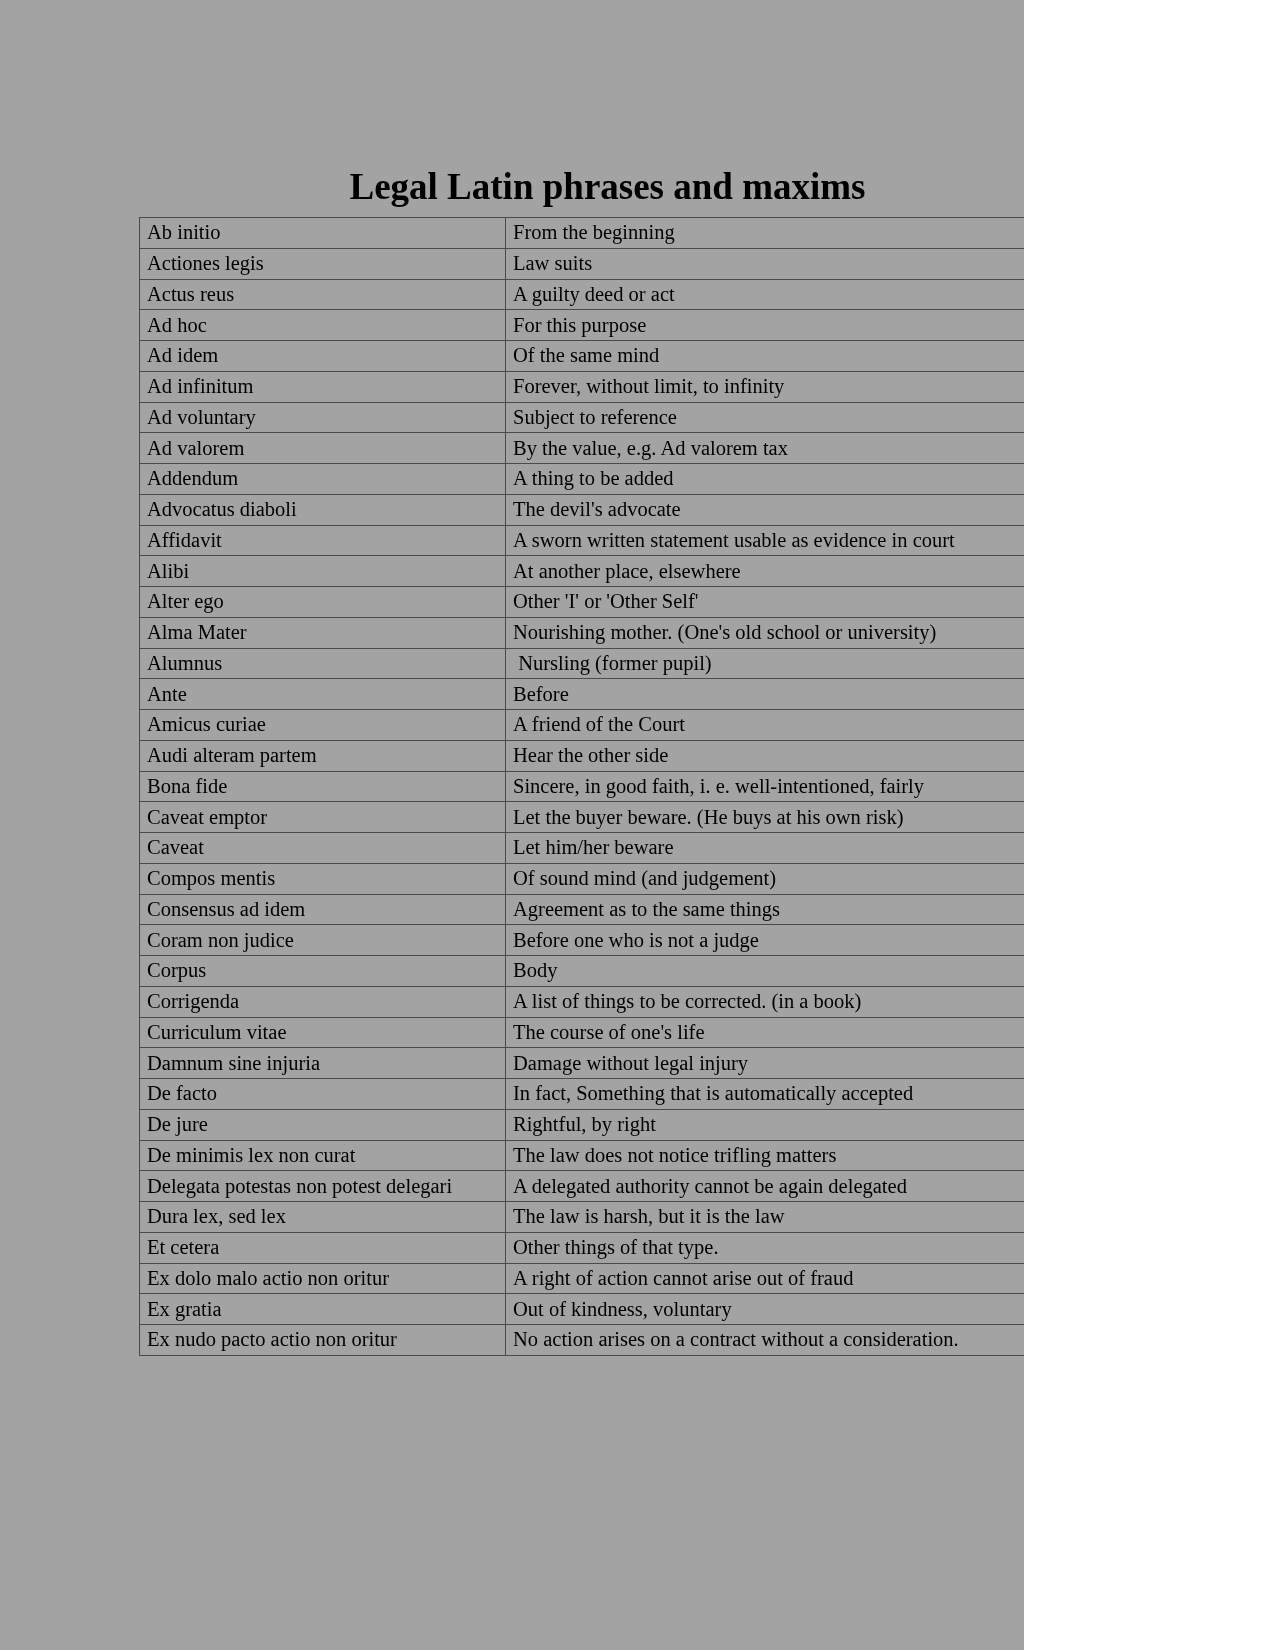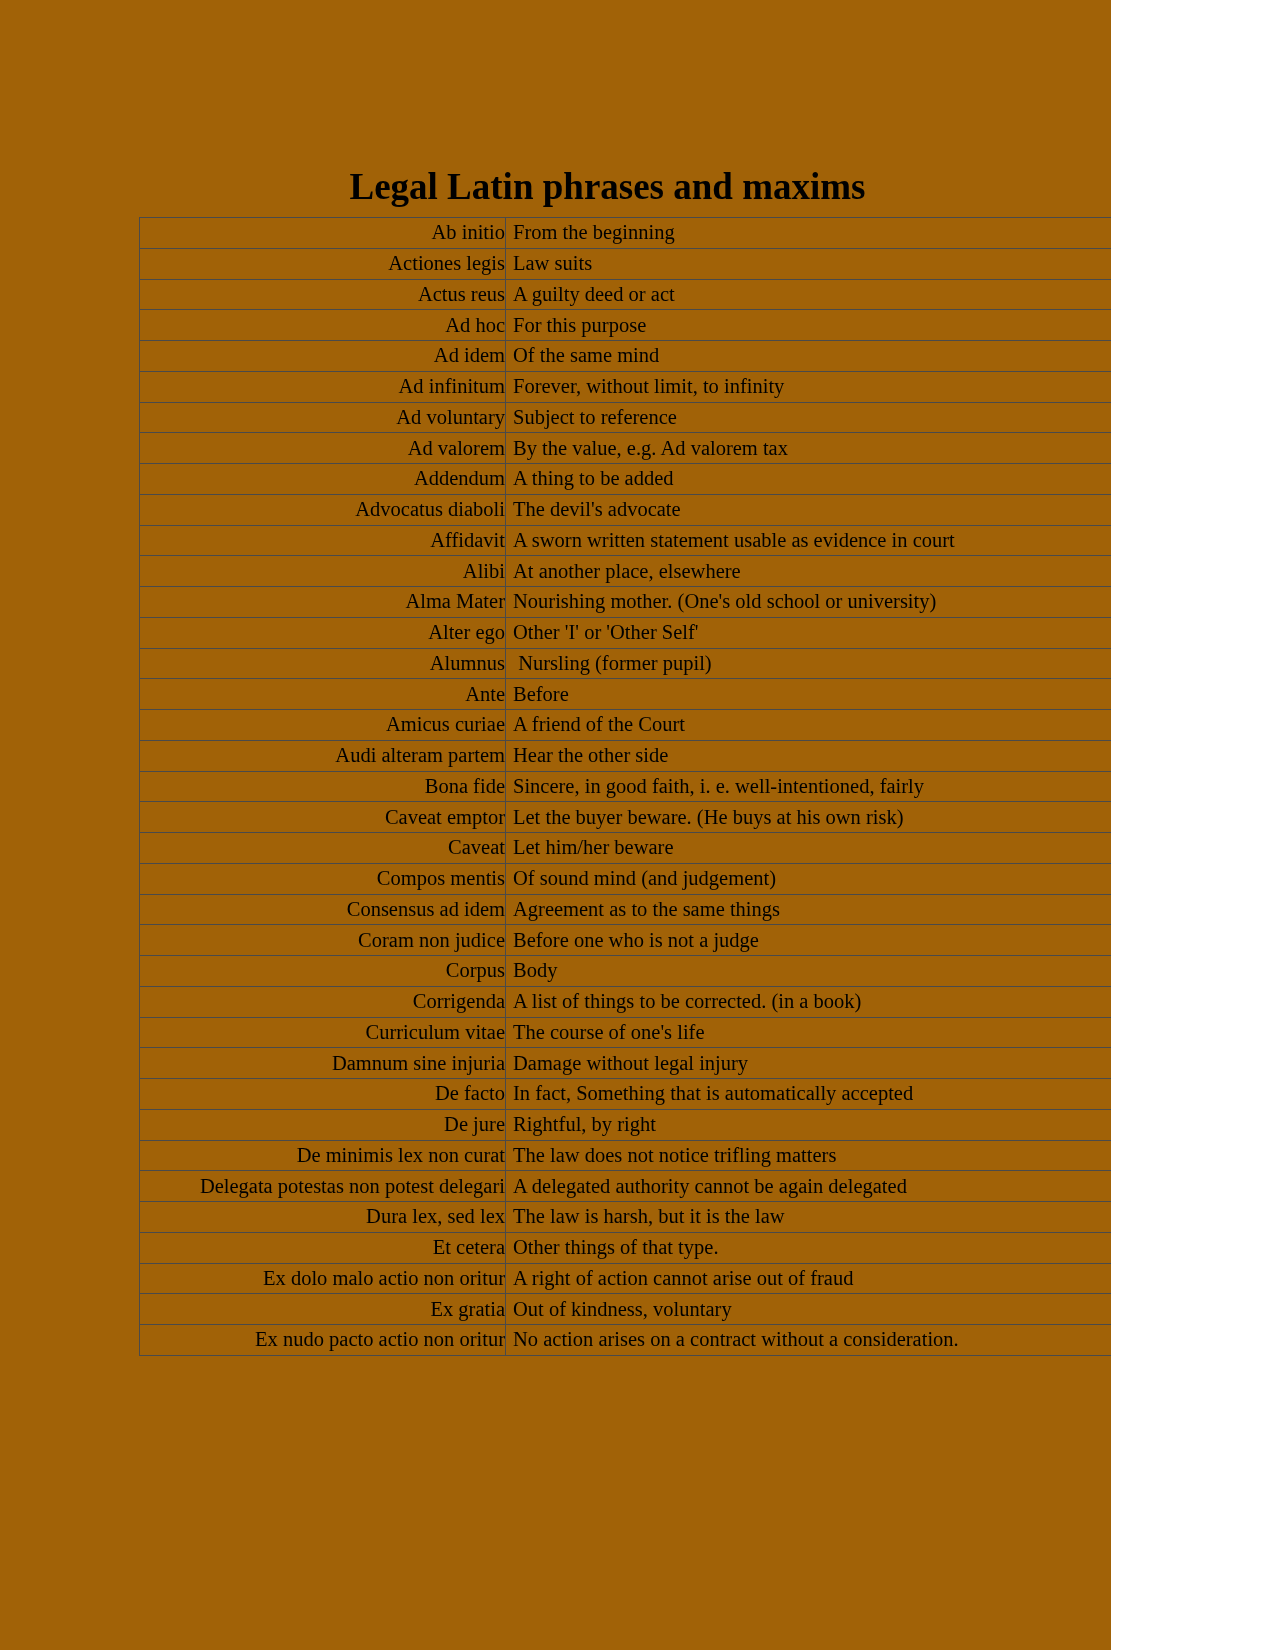--- a/index.html
+++ b/index.html
@@ -13,23 +13,23 @@
     height: 1650px;
     position: relative;
     font-family: "Liberation Serif", "DejaVu Serif", serif;
     color: #000000;
     -webkit-font-smoothing: antialiased;
   }
   .page {
     position: absolute;
     left: 0;
     top: 0;
-    width: 1111px;
+    width: 1024px;
     height: 1650px;
-    background: #a16207;
+    background: #a3a3a3;
     overflow: hidden;
   }
   .doc-title {
     position: absolute;
     left: 0;
     top: 139px;
     width: 1215px;
     text-align: center;
     font-size: 37px;
     font-weight: bold;
@@ -51,21 +51,20 @@
     padding: 0 0 0 7px;
     font-size: 20.5px;
     line-height: 27px;
     vertical-align: middle;
     white-space: nowrap;
     overflow: hidden;
     font-family: "Liberation Serif", "DejaVu Serif", serif;
   }
   .phrase-table td.col-term {
     width: 358px;
-    text-align: right;
   }
   .phrase-table td.col-meaning {
     width: 625px;
   }
 </style>
 </head>
 <body>
 
 <div class="page">
 
@@ -115,28 +114,28 @@
         </tr>
         <tr>
           <td class="col-term">Affidavit</td>
           <td class="col-meaning">A sworn written statement usable as evidence in court</td>
         </tr>
         <tr>
           <td class="col-term">Alibi</td>
           <td class="col-meaning">At another place, elsewhere</td>
         </tr>
         <tr>
+          <td class="col-term">Alter ego</td>
+          <td class="col-meaning">Other 'I' or 'Other Self'</td>
+        </tr>
+        <tr>
           <td class="col-term">Alma Mater</td>
           <td class="col-meaning">Nourishing mother. (One's old school or university)</td>
         </tr>
         <tr>
-          <td class="col-term">Alter ego</td>
-          <td class="col-meaning">Other 'I' or 'Other Self'</td>
-        </tr>
-        <tr>
           <td class="col-term">Alumnus</td>
           <td class="col-meaning" style="white-space: pre;"> Nursling (former pupil)</td>
         </tr>
         <tr>
           <td class="col-term">Ante</td>
           <td class="col-meaning">Before</td>
         </tr>
         <tr>
           <td class="col-term">Amicus curiae</td>
           <td class="col-meaning">A friend of the Court</td>

